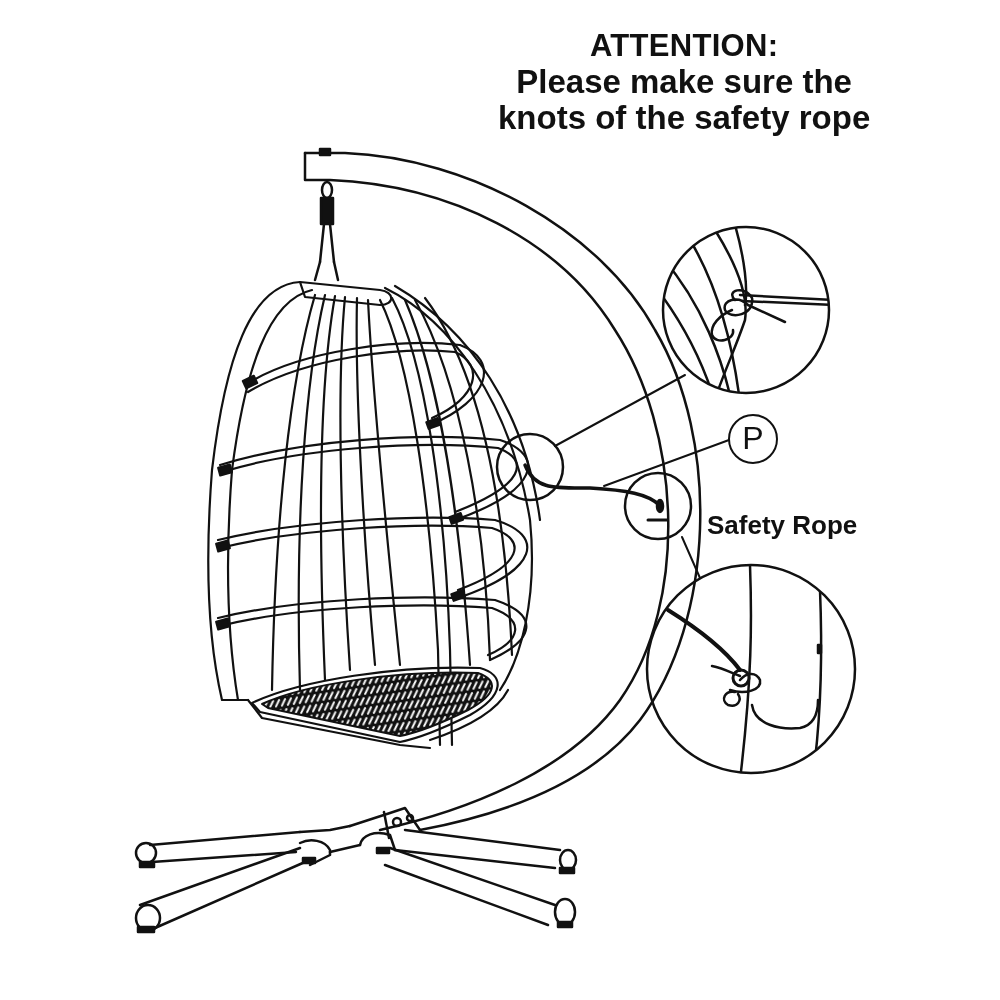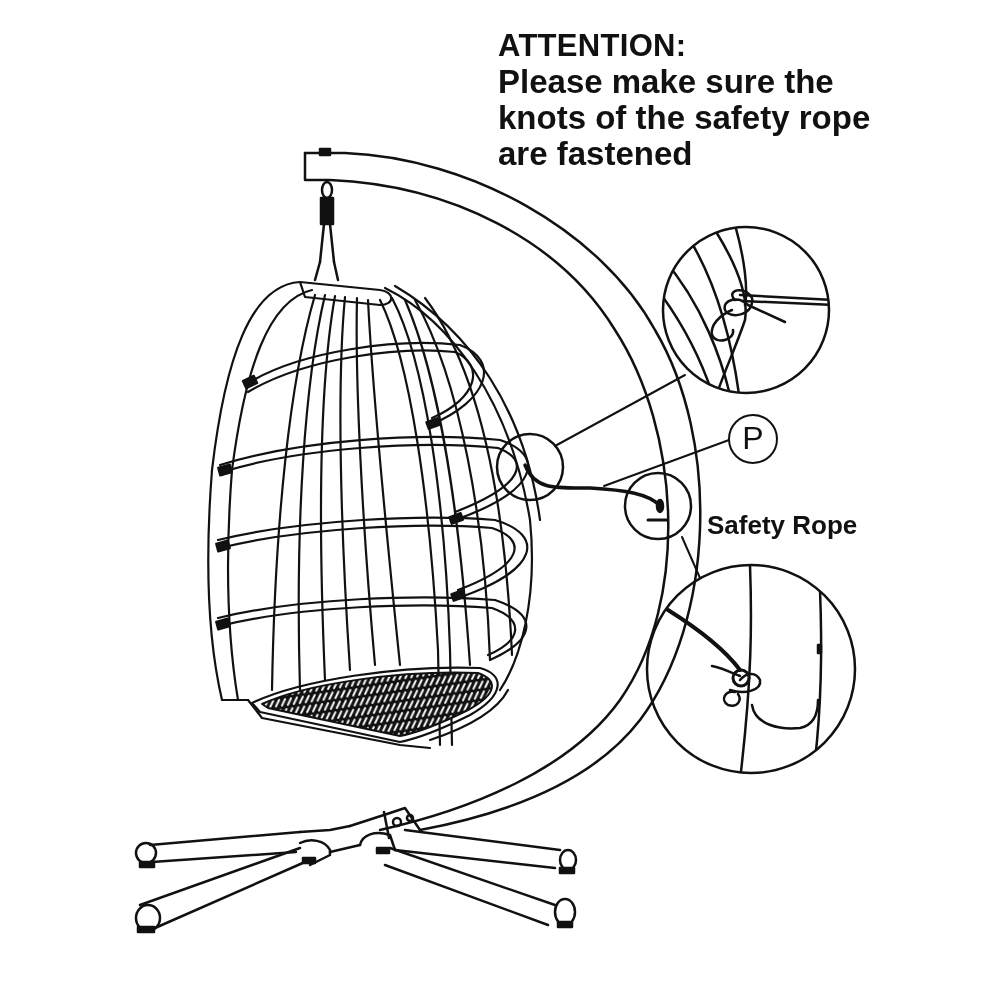--- a/index.html
+++ b/index.html
@@ -1,18 +1,18 @@
 <!DOCTYPE html>
 <html><head>
 <meta charset="utf-8">
 <style>
   html, body { margin: 0; padding: 0; background: #ffffff; }
   body { width: 1000px; height: 1000px; position: relative; overflow: hidden; font-family: "Liberation Sans", sans-serif; }
   #art { position: absolute; left: 0; top: 0; width: 1000px; height: 1000px; }
-  .attention { position: absolute; left: 498px; top: 28px; color: #111; font-weight: bold; line-height: 36px; }
+  .attention { position: absolute; left: 498px; top: 28px; color: #111; font-weight: bold; line-height: 36px; text-align: center; }
   .attention .title { font-size: 31px; display: block; letter-spacing: 0.3px; }
   .attention .line { font-size: 33px; display: block; }
   .label-p { position: absolute; left: 728px; top: 414px; width: 50px; height: 50px; border: 2px solid #111; border-radius: 50%; box-sizing: border-box; text-align: center; line-height: 44px; font-size: 32px; color: #111; background: #fff; }
   .label-rope { position: absolute; left: 707px; top: 510px; font-size: 26px; font-weight: bold; color: #111; }
   svg * { vector-effect: non-scaling-stroke; }
 </style>
 </head>
 <body>
 
 <svg id="art" viewBox="0 0 1000 1000" xmlns="http://www.w3.org/2000/svg" fill="none" stroke="#111" stroke-width="2.5" stroke-linecap="round" stroke-linejoin="round">
@@ -165,17 +165,16 @@
       <rect x="818" y="645" width="3" height="8" fill="#111"></rect>
     </g>
     <circle cx="751" cy="669" r="104"></circle>
   </g>
 </svg>
 
 <div class="attention">
   <span class="title">ATTENTION:</span>
   <span class="line">Please make sure the</span>
   <span class="line">knots of the safety rope</span>
-  <span class="line">are fastened</span>
 </div>
 
 <div class="label-p">P</div>
 <div class="label-rope">Safety Rope</div>
 
 </body></html>

